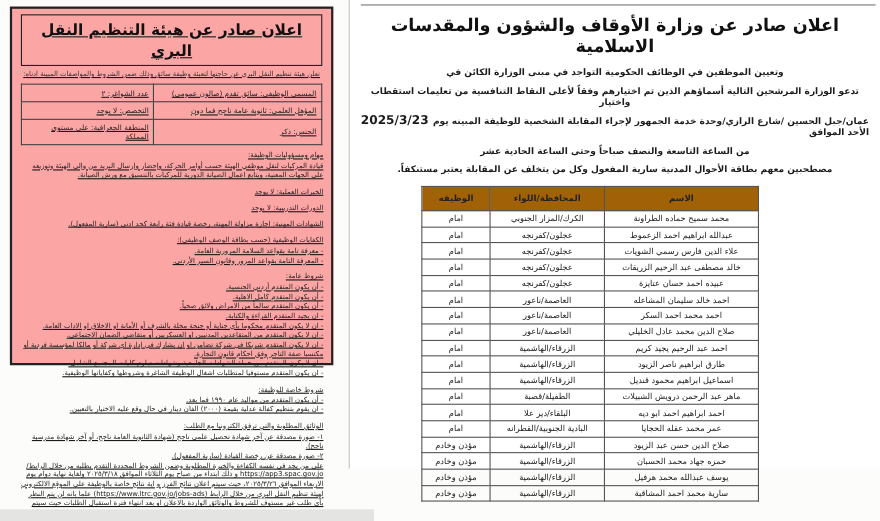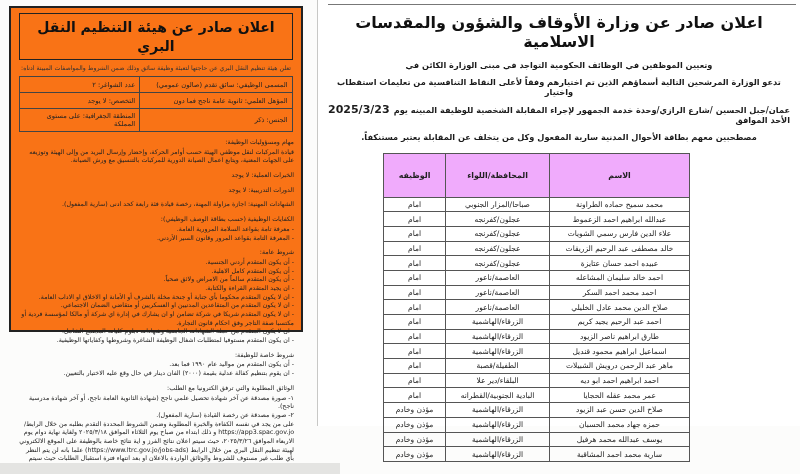--- a/index.html
+++ b/index.html
@@ -3,22 +3,23 @@
 <meta charset="utf-8">
 <style>
   html,body{margin:0;padding:0;}
   body{
     width:800px;height:474px;background:#fcfcfb;overflow:hidden;
     font-family:"DejaVu Sans",sans-serif;color:#1a1a1a;position:relative;
   }
   
   .left-doc{
     position:absolute;left:9px;top:6px;width:294px;height:326px;
-    border:2px solid #222;background:#f97316;direction:rtl;box-sizing:border-box;
+    border:2px solid #222;background:#fca5a5;direction:rtl;box-sizing:border-box;
     padding:4px 7px 4px 7px;
+    text-decoration:underline;
   }
   .ld-title-box{border:1.5px solid #222;margin:1px 1px 4px 1px;padding:3px 0 4px;text-align:center;}
   .ld-title{font-size:14px;font-weight:bold;color:#111;letter-spacing:0;}
   .ld-subtitle{font-size:6.2px;text-align:center;margin:2px 0 5px;color:#333;}
   table.ld-table{width:99%;border-collapse:collapse;font-size:6.7px;margin:0 auto 6px;color:#222;}
   table.ld-table td{border:1px solid #444;padding:3px 4px;height:9px;vertical-align:middle;}
   table.ld-table td.cell-left{width:44%;}
   table.ld-table td.cell-empty{border:none;}
   .ld-sections{font-size:6.3px;line-height:1.38;color:#222;}
   .section{margin-bottom:6px;}
@@ -33,21 +34,21 @@
   .top-rule{position:absolute;top:4px;right:4px;left:10px;border-top:1.6px solid #777;}
   .rd-title{font-size:16px;font-weight:bold;text-align:center;margin:13px 4px 9px;color:#111;}
   .intro{font-size:8.2px;font-weight:bold;text-align:center;margin:6.5px 10px;color:#1c1c1c;}
   .intro.flexline{display:flex;justify-content:space-between;align-items:baseline;text-align:right;}
   .interview-date{font-size:11px;font-weight:bold;direction:ltr;unicode-bidi:embed;}
   table.rd-table{
     width:291px;margin:11px 110px 0 auto;border-collapse:collapse;
     font-size:7.5px;text-align:center;color:#222;table-layout:fixed;
   }
   table.rd-table th{
-    background:#f0abfc;border:1px solid #555;padding:16px 2px;
+    background:#a16207;border:1px solid #555;padding:5px 2px;
     font-weight:bold;font-size:7.9px;height:11px;
   }
   table.rd-table td{border:1px solid #555;padding:1px 3px;height:11.7px;overflow:hidden;white-space:nowrap;}
   .col-name{width:135px;}
   .col-gov{width:99px;}
   .col-job{width:57px;}
   
   .scan-strip{position:absolute;left:0;bottom:0;width:340px;height:11px;background:#e4e4e2;}
 </style>
 </head>
@@ -121,33 +122,34 @@
 
 <div class="right-doc">
   <div class="top-rule"></div>
   <div class="rd-title">اعلان صادر عن وزارة الأوقاف والشؤون والمقدسات الاسلامية</div>
   <p class="intro">وتعيين الموظفين في الوظائف الحكومية التواجد في مبنى الوزارة الكائن في</p>
   <p class="intro">تدعو الوزارة المرشحين التالية أسماؤهم الذين تم اختيارهم وفقاً لأعلى النقاط التنافسية من تعليمات استقطاب واختيار</p>
   <p class="intro flexline">
     <span>عمان/جبل الحسين /شارع الرازي/وحدة خدمة الجمهور لإجراء المقابلة الشخصية للوظيفة المبينه يوم الأحد الموافق</span>
     <span class="interview-date">2025/3/23</span>
   </p>
+  <p class="intro">من الساعة التاسعة والنصف صباحاً وحتى الساعة الحادية عشر</p>
   <p class="intro">مصطحبين معهم بطاقة الأحوال المدنية سارية المفعول وكل من يتخلف عن المقابلة يعتبر مستنكفاً.</p>
   <table class="rd-table">
     <thead>
       <tr>
         <th class="col-name">الاسم</th>
         <th class="col-gov">المحافظة/اللواء</th>
         <th class="col-job">الوظيفه</th>
       </tr>
     </thead>
     <tbody>
         <tr>
           <td>محمد سميح حماده الطراونة</td>
-          <td>صباحا/المزار الجنوبي</td>
+          <td>الكرك/المزار الجنوبي</td>
           <td>امام</td>
         </tr>
         <tr>
           <td>عبدالله ابراهيم احمد الزعموط</td>
           <td>عجلون/كفرنجه</td>
           <td>امام</td>
         </tr>
         <tr>
           <td>علاء الدين فارس رسمي الشويات</td>
           <td>عجلون/كفرنجه</td>

